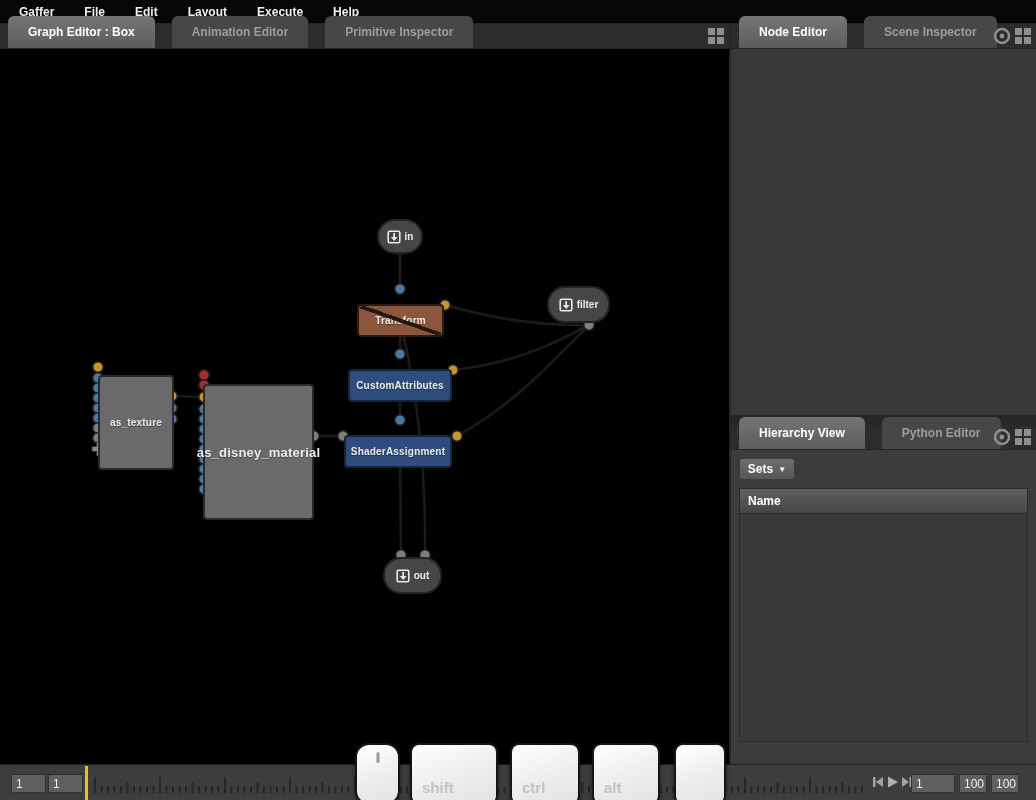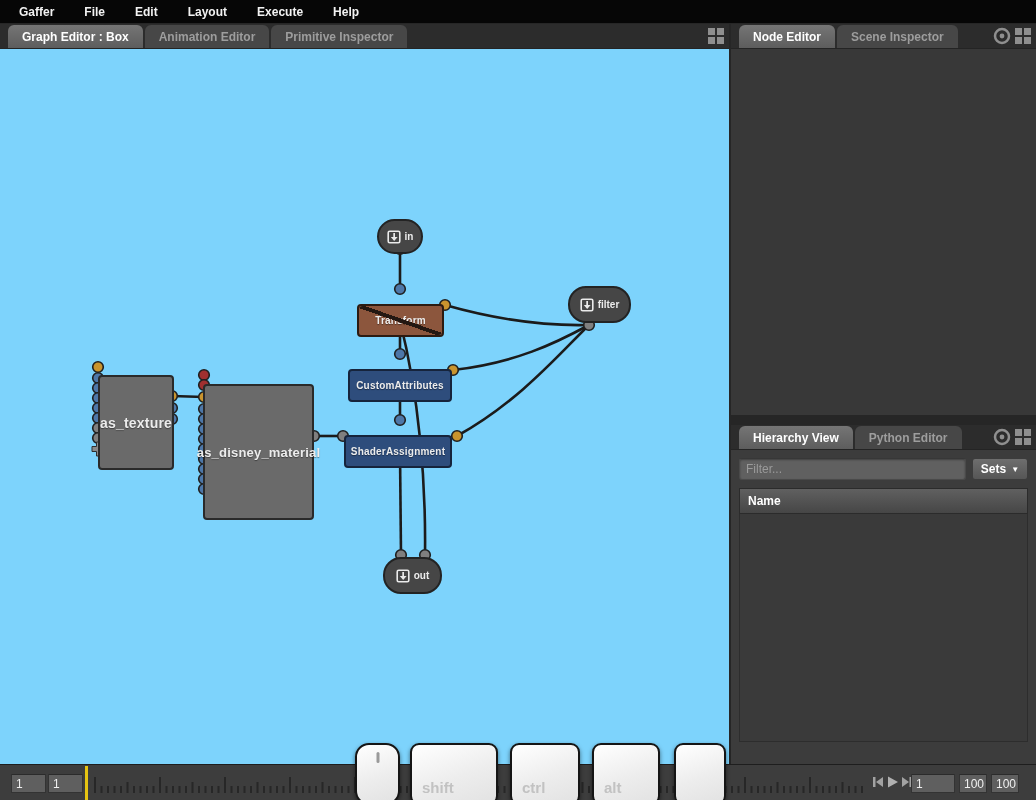--- a/index.html
+++ b/index.html
@@ -15,28 +15,28 @@
     display:flex; align-items:center; cursor:default; }
 
   
   .panel { position:absolute; background:#3c3c3c; }
   #left-panel   { left:0;   top:24px; width:729px; height:740px; }
   #right-top    { left:731px; top:24px; width:305px; height:391px; }
   #right-bottom { left:731px; top:425px; width:305px; height:339px; }
 
   .tabbar { position:relative; height:24px; background:#2c2c2c; display:flex; align-items:flex-end;
     padding-left:8px; }
-  .tab { height:23px; padding:0 14px; display:flex; align-items:center; background:#474747;
-    color:#9d9d9d; font-weight:bold; font-size:12px; border-radius:6px 6px 0 0; margin-right:2px;
+  .tab { height:32px; padding:0 20px; display:flex; align-items:center; background:#474747;
+    color:#9d9d9d; font-weight:bold; font-size:12px; border-radius:6px 6px 0 0; margin-right:17px;
     white-space:nowrap; cursor:default; }
   .tab.active { background:linear-gradient(#757575,#5d5d5d); color:#ffffff; }
   .tab-icons { position:absolute; right:4px; top:3px; display:flex; gap:3px; align-items:center; }
 
   .panel-content { position:absolute; left:0; right:0; bottom:0; top:24px; border-top:1px solid #242424; }
-  #graph-area { background:#7dd3fc; overflow:hidden; }
+  #graph-area { background:#000000; overflow:hidden; }
   #node-editor-content { background:#383838; }
   #hier-content { background:#3c3c3c; padding:8px; }
 
   
   #graph-svg { position:absolute; left:0; top:0; }
   .node { position:absolute; display:flex; align-items:center; justify-content:center;
     font-weight:bold; color:#ececec; gap:4px; cursor:default; }
   .node.pill { background:#464646; border:2.5px solid #232323; border-radius:18px; font-size:10px; }
   .node.rect { border-radius:4px; font-size:10px; letter-spacing:0.2px;
     text-shadow:0 1px 1px rgba(0,0,0,0.4);margin-top:16px; }
@@ -161,21 +161,21 @@
         <path d="M96.5,441 h5 v4.5 h4.5 v5 h-4.5 v4.5 h-5 v-4.5 h-4.5 v-5 h4.5 z" fill="#8a8a8a" stroke="#2e2e2e" stroke-width="1"></path>
       </svg>
       <div class="node pill" style="left: 377px; top: 170px; width: 46px; height: 35px;">
         <svg width="14" height="14">
           <rect x="1.2" y="1.2" width="11.6" height="11.6" rx="1.5" fill="none" stroke="#eaeaea" stroke-width="1.6"></rect>
           <rect x="6.3" y="3" width="1.7" height="4.5" fill="#eaeaea"></rect>
           <polygon points="3.8,7 10.6,7 7.2,11" fill="#eaeaea"></polygon>
         </svg>
         <span>in</span>
       </div>
-      <div class="node pill" style="left: 568px; top: 237px; width: 63px; height: 37px; text-align: center;">
+      <div class="node pill" style="left: 547px; top: 237px; width: 63px; height: 37px; text-align: center;">
         <svg width="14" height="14">
           <rect x="1.2" y="1.2" width="11.6" height="11.6" rx="1.5" fill="none" stroke="#eaeaea" stroke-width="1.6"></rect>
           <rect x="6.3" y="3" width="1.7" height="4.5" fill="#eaeaea"></rect>
           <polygon points="3.8,7 10.6,7 7.2,11" fill="#eaeaea"></polygon>
         </svg>
         <span>filter</span>
       </div>
       <div class="node pill" style="left: 383px; top: 508px; width: 59px; height: 37px;">
         <svg width="14" height="14">
           <rect x="1.2" y="1.2" width="11.6" height="11.6" rx="1.5" fill="none" stroke="#eaeaea" stroke-width="1.6"></rect>
@@ -187,21 +187,21 @@
       <div class="node rect" style="left: 357px; top: 239px; width: 87px; height: 33px; background: rgb(140, 86, 61); border: 2px solid rgb(44, 27, 18); font-size: 10px;">
         <span>Transform</span>
         <div class="strike"></div>
       </div>
       <div class="node rect" style="left: 348px; top: 304px; width: 104px; height: 33px; background: rgb(46, 77, 124); border: 2px solid rgb(22, 36, 60); font-size: 10px;">
         <span>CustomAttributes</span>
       </div>
       <div class="node rect" style="left: 344px; top: 370px; width: 108px; height: 33px; background: rgb(46, 77, 124); border: 2px solid rgb(22, 36, 60); font-size: 10px;">
         <span>ShaderAssignment</span>
       </div>
-      <div class="node rect" style="left: 98px; top: 310px; width: 76px; height: 95px; background: rgb(106, 106, 106); border: 2px solid rgb(42, 42, 42); font-size: 14px;">
+      <div class="node rect" style="left: 98px; top: 310px; width: 76px; height: 95px; background: rgb(106, 106, 106); border: 2px solid rgb(42, 42, 42); font-size: 10px;">
         <span>as_texture</span>
       </div>
       <div class="node rect" style="left: 203px; top: 319px; width: 111px; height: 136px; background: rgb(106, 106, 106); border: 2px solid rgb(42, 42, 42); font-size: 13px;">
         <span>as_disney_material</span>
       </div>
     </div>
 </div>
 
 <div id="right-top" class="panel">
   <div class="tabbar">
@@ -247,21 +247,20 @@
               <rect x="10" y="1" width="7" height="7"></rect>
               <rect x="1" y="10" width="7" height="7"></rect>
               <rect x="10" y="10" width="7" height="7"></rect>
             </g>
           </svg>
       </span>
     </div>
   </div>
   <div id="hier-content" class="panel-content noise">
     <div id="filter-row">
-      <input id="filter-input" placeholder="Filter..." style="">
       <div id="sets-button">
         <span>Sets</span>
         <span class="caret">▼</span>
       </div>
     </div>
     <div id="name-header">Name</div>
     <div id="hier-list"></div>
   </div>
 </div>
 

